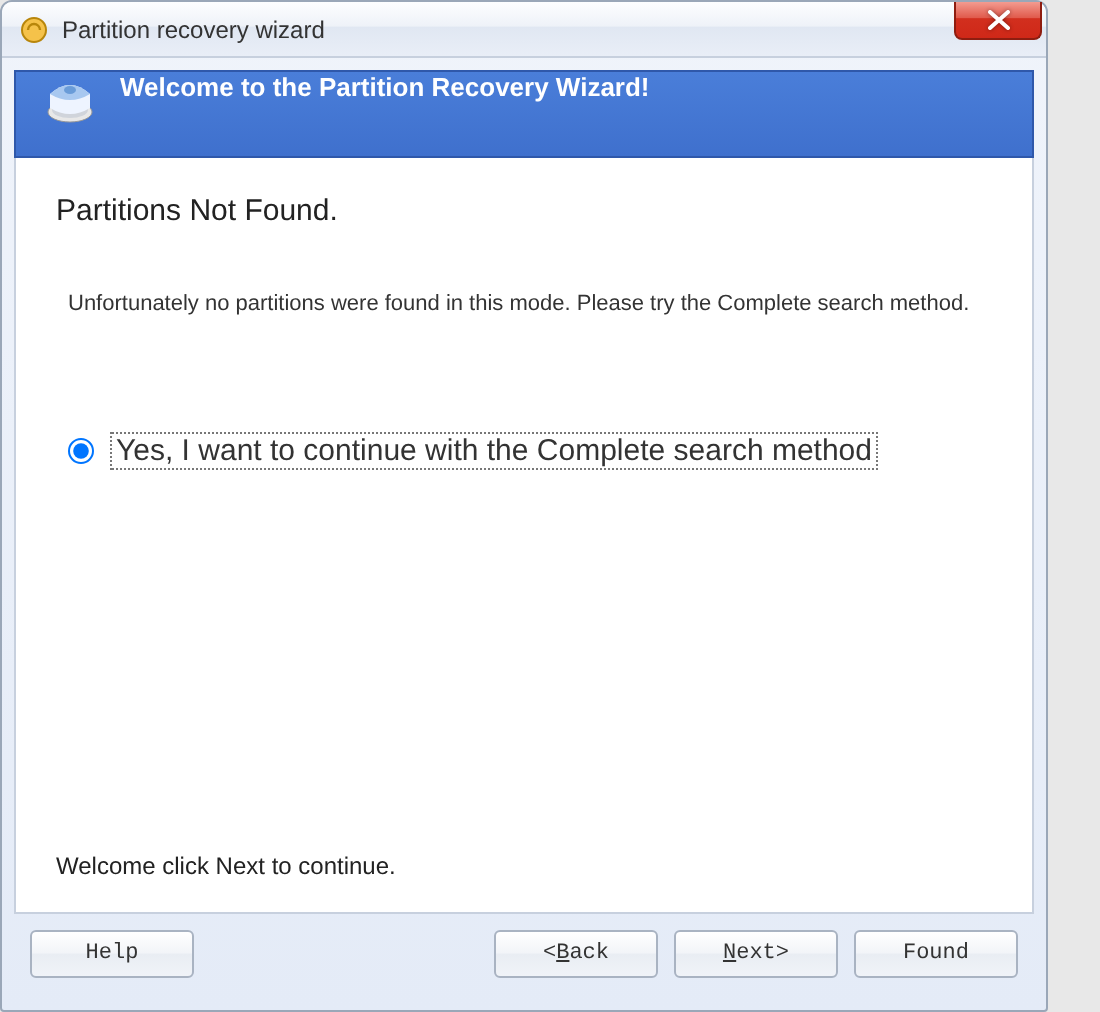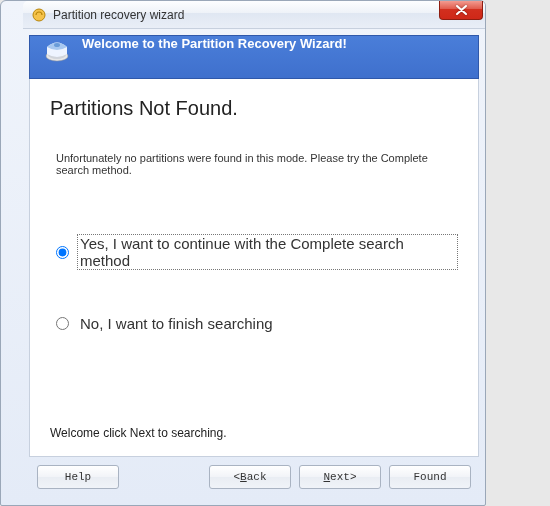--- a/index.html
+++ b/index.html
@@ -5,27 +5,26 @@
     * { box-sizing: border-box; margin: 0; padding: 0; }
     body {
       font-family: Tahoma, "Segoe UI", Arial, sans-serif;
       font-size: 11px;
       background: #e8e8e8;
       width: 550px;
       height: 506px;
       overflow: hidden;
     }
     .window {
-      width: 486px;
+      width: 524px;
       height: 506px;
       background: linear-gradient(to bottom, #f0f4fb 0%, #e4ebf7 100%);
       border: 1px solid #9aa7b8;
       border-radius: 6px 6px 2px 2px;
       position: relative;
-      padding-left: 22px;
     }
     .titlebar {
       height: 28px;
       background: linear-gradient(to bottom, #fdfeff 0%, #eef2f8 45%, #e0e7f2 46%, #e9eef7 100%);
       border-bottom: 1px solid #c7d0de;
       border-radius: 5px 5px 0 0;
       display: flex;
       align-items: center;
       padding: 0 2px 0 8px;
       position: relative;
@@ -80,21 +79,21 @@
     }
     .content {
       background: #fff;
       border: 1px solid #c7d0de;
       border-top: none;
       height: 378px;
       padding: 18px 20px 14px 20px;
       position: relative;
     }
     .heading {
-      font-size: 20px;
+      font-size: 15px;
       color: #222;
       margin-bottom: 18px;
     }
     .body-text {
       font-size: 11px;
       color: #333;
       margin-bottom: 58px;
       padding-left: 6px;
       margin-top: 32px;
     }
@@ -185,27 +184,23 @@
 
     <div class="content">
       <div class="heading">Partitions Not Found.</div>
       <div class="body-text">Unfortunately no partitions were found in this mode. Please try the Complete search method.</div>
 
       <div class="opt selected">
         <input type="radio" name="choice" id="opt1" checked="" style="">
         <label for="opt1">Yes, I want to continue with the Complete search method</label>
       </div>
 
-      <div class="opt">
-        <input type="radio" name="choice" id="opt2" style="">
-        <label for="opt2">No, I want to finish searching</label>
-      </div>
 
       <div class="footer-text">
-        <span>Welcome click </span><b>Next</b><span> to searching.</span>
+        <span>Welcome click </span><b>Next</b><span> to continue.</span>
       </div>
     </div>
 
     <div class="button-row">
       <div class="btn">
         <span>Help</span>
       </div>
       <div class="spacer"></div>
       <div class="btn-group">
         <div class="btn">

